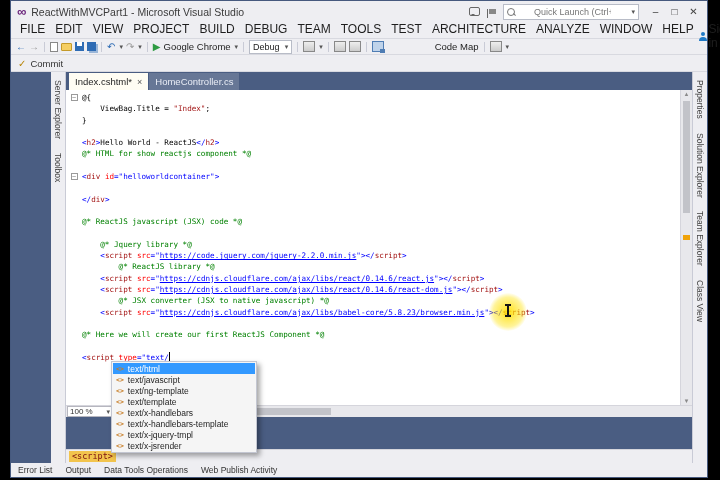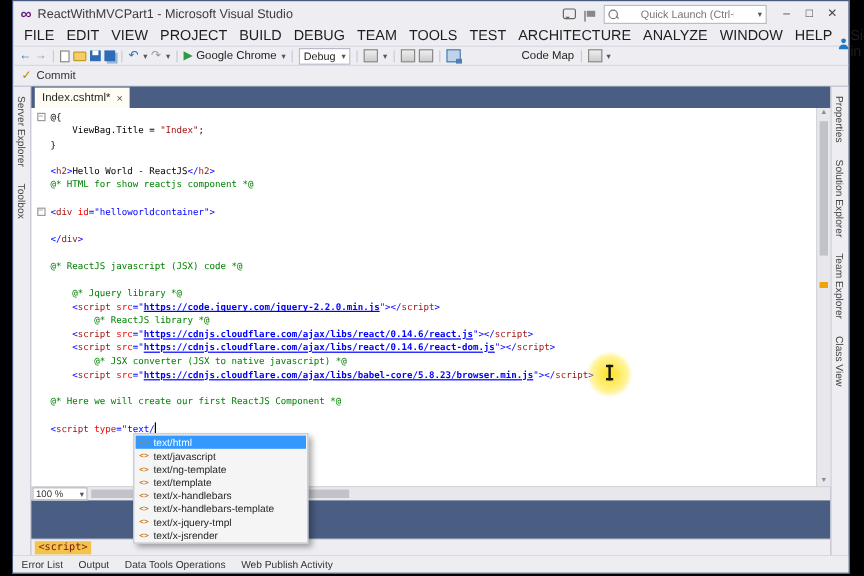--- a/index.html
+++ b/index.html
@@ -50,21 +50,21 @@
   .tool-box{width:10px;height:9px;border:1px solid #888;background:linear-gradient(#eee,#ccc);}
   .ic-map{width:10px;height:9px;background:#BFD3EA;border:1px solid #4F7DB4;position:relative;}
   .ic-map::after{content:"";position:absolute;right:-2px;bottom:-2px;width:5px;height:4px;background:#4F7DB4;}
 
   
   .commitbar{height:16px;flex:none;display:flex;align-items:center;gap:4px;padding:0 7px;font-size:9.5px;color:#333;
              border-bottom:1px solid #D8D9E0;}
   .check{color:#B8860B;font-size:10px;}
 
   
-  .main{flex:1;display:flex;background:#4A5D82;min-height:0;}
+  .main{flex:1;display:flex;background:#4A5D82;min-height:0;padding-left:40px;}
   .strip{width:14px;flex:none;background:#EEEEF2;display:flex;flex-direction:column;align-items:center;
          gap:14px;padding-top:8px;}
   .strip.left{border-right:1px solid #C9CBD6;}
   .strip.right{border-left:1px solid #C9CBD6;}
   .strip-label{writing-mode:vertical-rl;font-size:8.5px;color:#424242;white-space:nowrap;}
 
   .editor-group{flex:1;display:flex;flex-direction:column;min-width:0;}
   .tabbar{height:18px;flex:none;display:flex;align-items:flex-end;padding-left:3px;gap:1px;}
   .tab{height:17px;padding:0 6px;font-size:9.5px;display:flex;align-items:center;gap:5px;white-space:nowrap;}
   .tab.active{background:#FFFDF3;color:#1e1e1e;}
@@ -74,21 +74,21 @@
   .editor{flex:1;background:#fff;display:flex;min-height:0;position:relative;overflow:hidden;}
   .code{flex:1;padding-top:2px;font-family:"DejaVu Sans Mono",monospace;font-size:7.6px;line-height:11.3px;
         white-space:pre;overflow:hidden;}
   .code-line{display:flex;height:11.3px;}
   .fold-margin{width:16px;flex:none;display:flex;justify-content:center;align-items:center;}
   .fold-box{width:7px;height:7px;border:1px solid #9a9a9a;background:#fff;box-sizing:border-box;
             font-size:6px;line-height:4px;text-align:center;color:#555;}
   .code-text{flex:1;}
   .tk-pl{color:#000;} .tk-delim{color:#0000FF;} .tk-tag{color:#A31515;} .tk-attr{color:#FF0000;}
   .tk-val{color:#0000FF;text-align:center;} .tk-str{color:#A31515;} .tk-cmt{color:#008000;}
-  .tk-link{color:#0000FF;text-decoration:underline;font-weight:bold;}
+  .tk-link{color:#0000FF;text-decoration:underline;}
   .caret{display:inline-block;width:1px;height:9px;background:#000;vertical-align:-1px;animation:blink 1s steps(1) infinite;}
   @keyframes blink{50%{opacity:0;}}
 
   .vscroll{width:11px;flex:none;background:#E8E8EC;border-left:1px solid #D5D5DC;position:relative;
            font-size:6px;color:#8a8a8a;text-align:center;}
   .vs-up{position:absolute;top:1px;left:0;right:0;}
   .vs-down{position:absolute;bottom:1px;left:0;right:0;}
   .vthumb{position:absolute;left:2px;right:2px;top:11px;height:112px;background:#C2C3C9;}
   .vmark{position:absolute;left:2px;right:2px;top:145px;height:5px;background:#F0A30A;}
 
@@ -214,20 +214,23 @@
         <span class="strip-label">Server Explorer</span>
         <span class="strip-label">Toolbox</span>
       </div>
 
     <div class="editor-group">
       <div class="tabbar">
           <div class="tab active">
             <span>Index.cshtml*</span>
             <span class="tab-x">×</span>
           </div>
+          <div class="tab inactive">
+            <span>HomeController.cs</span>
+          </div>
         </div>
 
       <div class="editor">
         <div class="code"><div class="code-line"><span class="fold-margin"><span class="fold-box">–</span></span><span class="code-text"><span class="tk-pl">@{</span></span></div><div class="code-line"><span class="fold-margin"></span><span class="code-text"><span class="tk-pl">    ViewBag.Title = </span><span class="tk-str">"Index"</span><span class="tk-pl">;</span></span></div><div class="code-line"><span class="fold-margin"></span><span class="code-text"><span class="tk-pl">}</span></span></div><div class="code-line"><span class="fold-margin"></span><span class="code-text"></span></div><div class="code-line"><span class="fold-margin"></span><span class="code-text"><span class="tk-delim">&lt;</span><span class="tk-tag">h2</span><span class="tk-delim">&gt;</span><span class="tk-pl">Hello World - ReactJS</span><span class="tk-delim">&lt;/</span><span class="tk-tag">h2</span><span class="tk-delim">&gt;</span></span></div><div class="code-line"><span class="fold-margin"></span><span class="code-text"><span class="tk-cmt">@* HTML for show reactjs component *@</span></span></div><div class="code-line"><span class="fold-margin"></span><span class="code-text"></span></div><div class="code-line"><span class="fold-margin"><span class="fold-box">–</span></span><span class="code-text"><span class="tk-delim">&lt;</span><span class="tk-tag">div</span><span class="tk-pl"> </span><span class="tk-attr">id</span><span class="tk-delim">="</span><span class="tk-val">helloworldcontainer</span><span class="tk-delim">"</span><span class="tk-delim">&gt;</span></span></div><div class="code-line"><span class="fold-margin"></span><span class="code-text"></span></div><div class="code-line"><span class="fold-margin"></span><span class="code-text"><span class="tk-delim">&lt;/</span><span class="tk-tag">div</span><span class="tk-delim">&gt;</span></span></div><div class="code-line"><span class="fold-margin"></span><span class="code-text"></span></div><div class="code-line"><span class="fold-margin"></span><span class="code-text"><span class="tk-cmt">@* ReactJS javascript (JSX) code *@</span></span></div><div class="code-line"><span class="fold-margin"></span><span class="code-text"></span></div><div class="code-line"><span class="fold-margin"></span><span class="code-text"><span class="tk-pl">    </span><span class="tk-cmt">@* Jquery library *@</span></span></div><div class="code-line"><span class="fold-margin"></span><span class="code-text"><span class="tk-pl">    </span><span class="tk-delim">&lt;</span><span class="tk-tag">script</span><span class="tk-pl"> </span><span class="tk-attr">src</span><span class="tk-delim">="</span><span class="tk-link">https://code.jquery.com/jquery-2.2.0.min.js</span><span class="tk-delim">"&gt;&lt;/</span><span class="tk-tag">script</span><span class="tk-delim">&gt;</span></span></div><div class="code-line"><span class="fold-margin"></span><span class="code-text"><span class="tk-pl">        </span><span class="tk-cmt">@* ReactJS library *@</span></span></div><div class="code-line"><span class="fold-margin"></span><span class="code-text"><span class="tk-pl">    </span><span class="tk-delim">&lt;</span><span class="tk-tag">script</span><span class="tk-pl"> </span><span class="tk-attr">src</span><span class="tk-delim">="</span><span class="tk-link">https://cdnjs.cloudflare.com/ajax/libs/react/0.14.6/react.js</span><span class="tk-delim">"&gt;&lt;/</span><span class="tk-tag">script</span><span class="tk-delim">&gt;</span></span></div><div class="code-line"><span class="fold-margin"></span><span class="code-text"><span class="tk-pl">    </span><span class="tk-delim">&lt;</span><span class="tk-tag">script</span><span class="tk-pl"> </span><span class="tk-attr">src</span><span class="tk-delim">="</span><span class="tk-link">https://cdnjs.cloudflare.com/ajax/libs/react/0.14.6/react-dom.js</span><span class="tk-delim">"&gt;&lt;/</span><span class="tk-tag">script</span><span class="tk-delim">&gt;</span></span></div><div class="code-line"><span class="fold-margin"></span><span class="code-text"><span class="tk-pl">        </span><span class="tk-cmt">@* JSX converter (JSX to native javascript) *@</span></span></div><div class="code-line"><span class="fold-margin"></span><span class="code-text"><span class="tk-pl">    </span><span class="tk-delim">&lt;</span><span class="tk-tag">script</span><span class="tk-pl"> </span><span class="tk-attr">src</span><span class="tk-delim">="</span><span class="tk-link">https://cdnjs.cloudflare.com/ajax/libs/babel-core/5.8.23/browser.min.js</span><span class="tk-delim">"&gt;&lt;/</span><span class="tk-tag">script</span><span class="tk-delim">&gt;</span></span></div><div class="code-line"><span class="fold-margin"></span><span class="code-text"></span></div><div class="code-line"><span class="fold-margin"></span><span class="code-text"><span class="tk-cmt">@* Here we will create our first ReactJS Component *@</span></span></div><div class="code-line"><span class="fold-margin"></span><span class="code-text"></span></div><div class="code-line"><span class="fold-margin"></span><span class="code-text"><span class="tk-delim">&lt;</span><span class="tk-tag">script</span><span class="tk-pl"> </span><span class="tk-attr">type</span><span class="tk-delim">="</span><span class="tk-val">text/</span><span class="caret"></span></span></div></div>
         <div class="vscroll">
           <span class="vs-up">▲</span>
           <div class="vthumb"></div>
           <div class="vmark"></div>
           <span class="vs-down">▼</span>
         </div>

